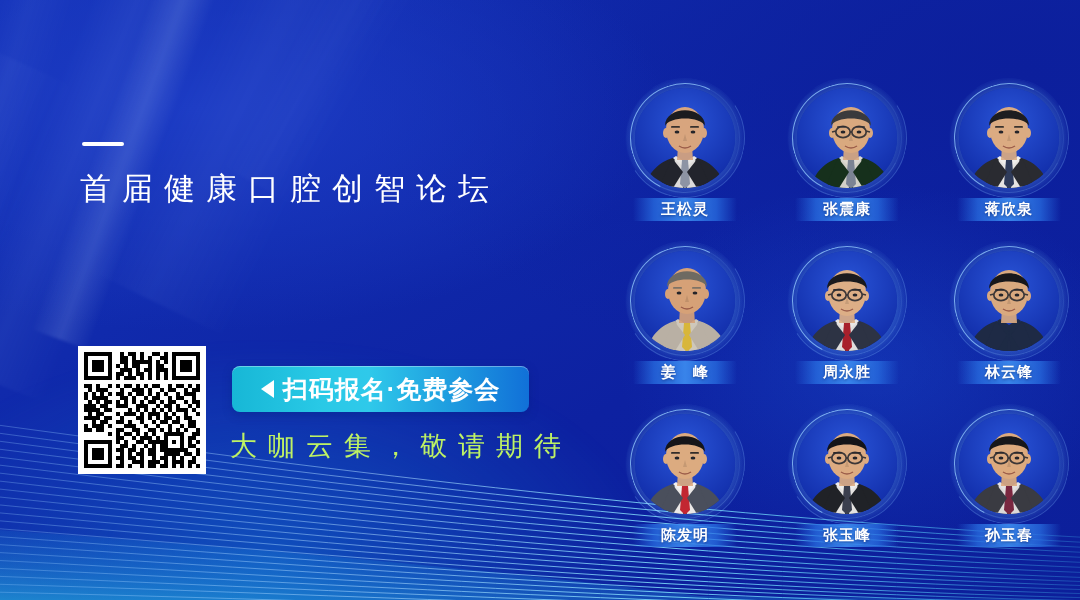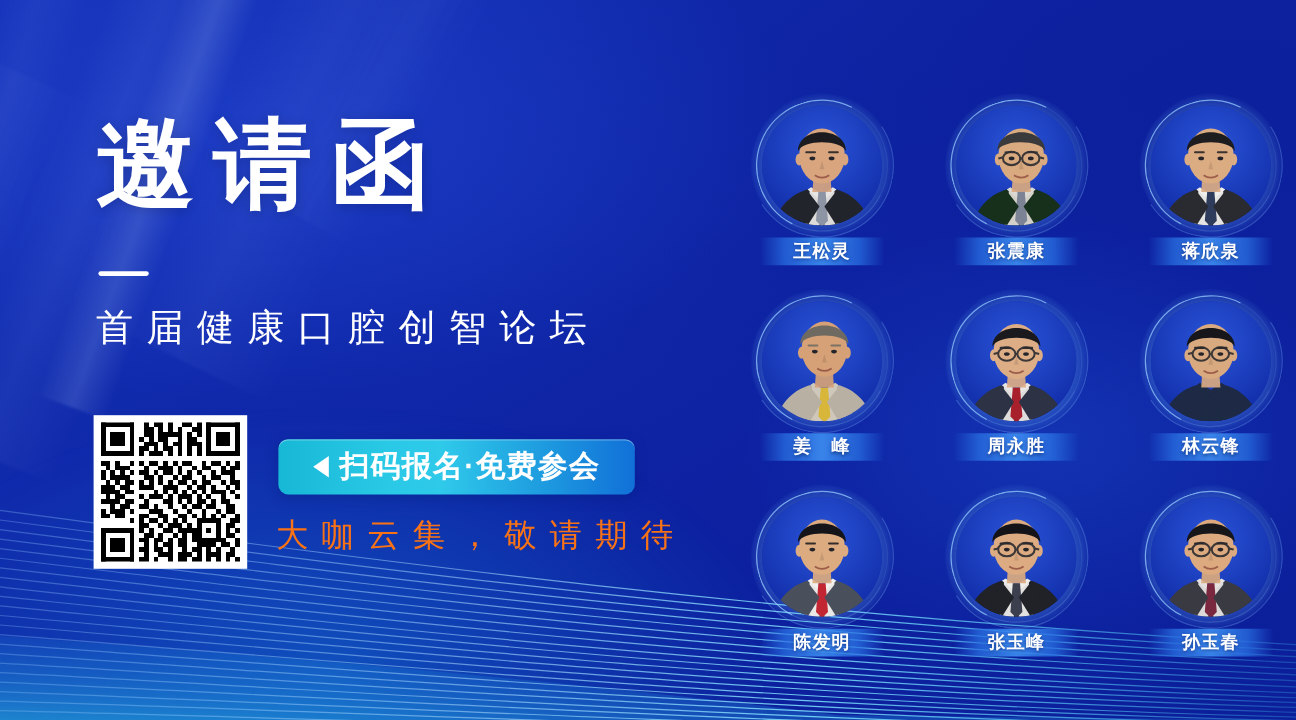--- a/index.html
+++ b/index.html
@@ -149,21 +149,21 @@
     color: #ffffff;
     letter-spacing: 1px;
     white-space: nowrap;
     line-height: 1;
   }
   .tagline {
     position: absolute;
     left: 152px;
     top: 82px;
     font-size: 27px;
-    color: #f97316;
+    color: #bef264;
     letter-spacing: 11px;
     white-space: nowrap;
   }
 
   
   .speakers {
     position: absolute;
     left: 618px;
     top: 88px;
     width: 400px;
@@ -296,21 +296,20 @@
       <path d="M-10,142 C 300,160 660,189 1095,197"></path>
       <path d="M-10,150 C 300,166 660,193 1095,200"></path>
       <path d="M-10,158 C 300,172 660,196 1095,202"></path>
       <path d="M-10,166 C 300,178 660,199 1095,204"></path>
       <path d="M-10,174 C 300,183 660,202 1095,206"></path>
       <path d="M-10,182 C 300,189 660,205 1095,208"></path>
     </g>
   </svg>
 
   <div class="left-col">
-    <h1 class="main-title">邀请函</h1>
     <div class="rule"></div>
     <p class="subtitle">首届健康口腔创智论坛</p>
   </div>
 
   <div class="cta-block">
 
     <div class="qr">
       <svg viewBox="0 0 29 29" shape-rendering="crispEdges" aria-hidden="true">
         <rect width="29" height="29" fill="#ffffff"></rect>
         <g fill="#000000">

